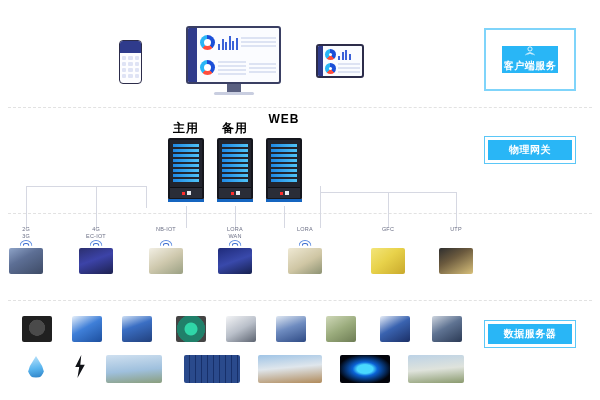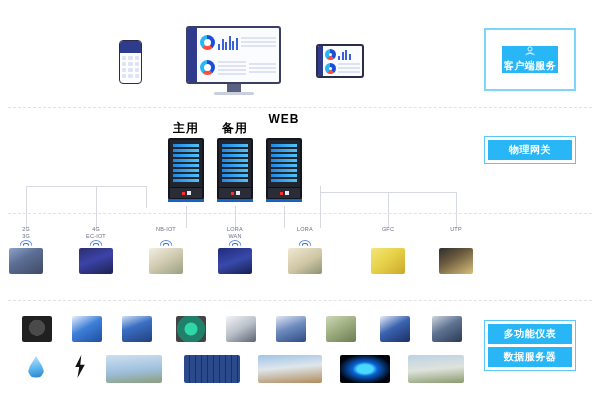--- a/index.html
+++ b/index.html
@@ -435,17 +435,16 @@
     <div class="dom-img tanks"></div>
   </div>
   <div class="dom" style="left:340px; top:355px;">
     <div class="dom-img flame"></div>
   </div>
   <div class="dom" style="left:408px; top:355px;">
     <div class="dom-img sub"></div>
   </div>
 
   <div class="legend-box legend-meter">
-    <div class="badge">多功能仪表</div>
     <div class="badge">数据服务器</div>
   </div>
 
 </div>
 
 </body></html>

